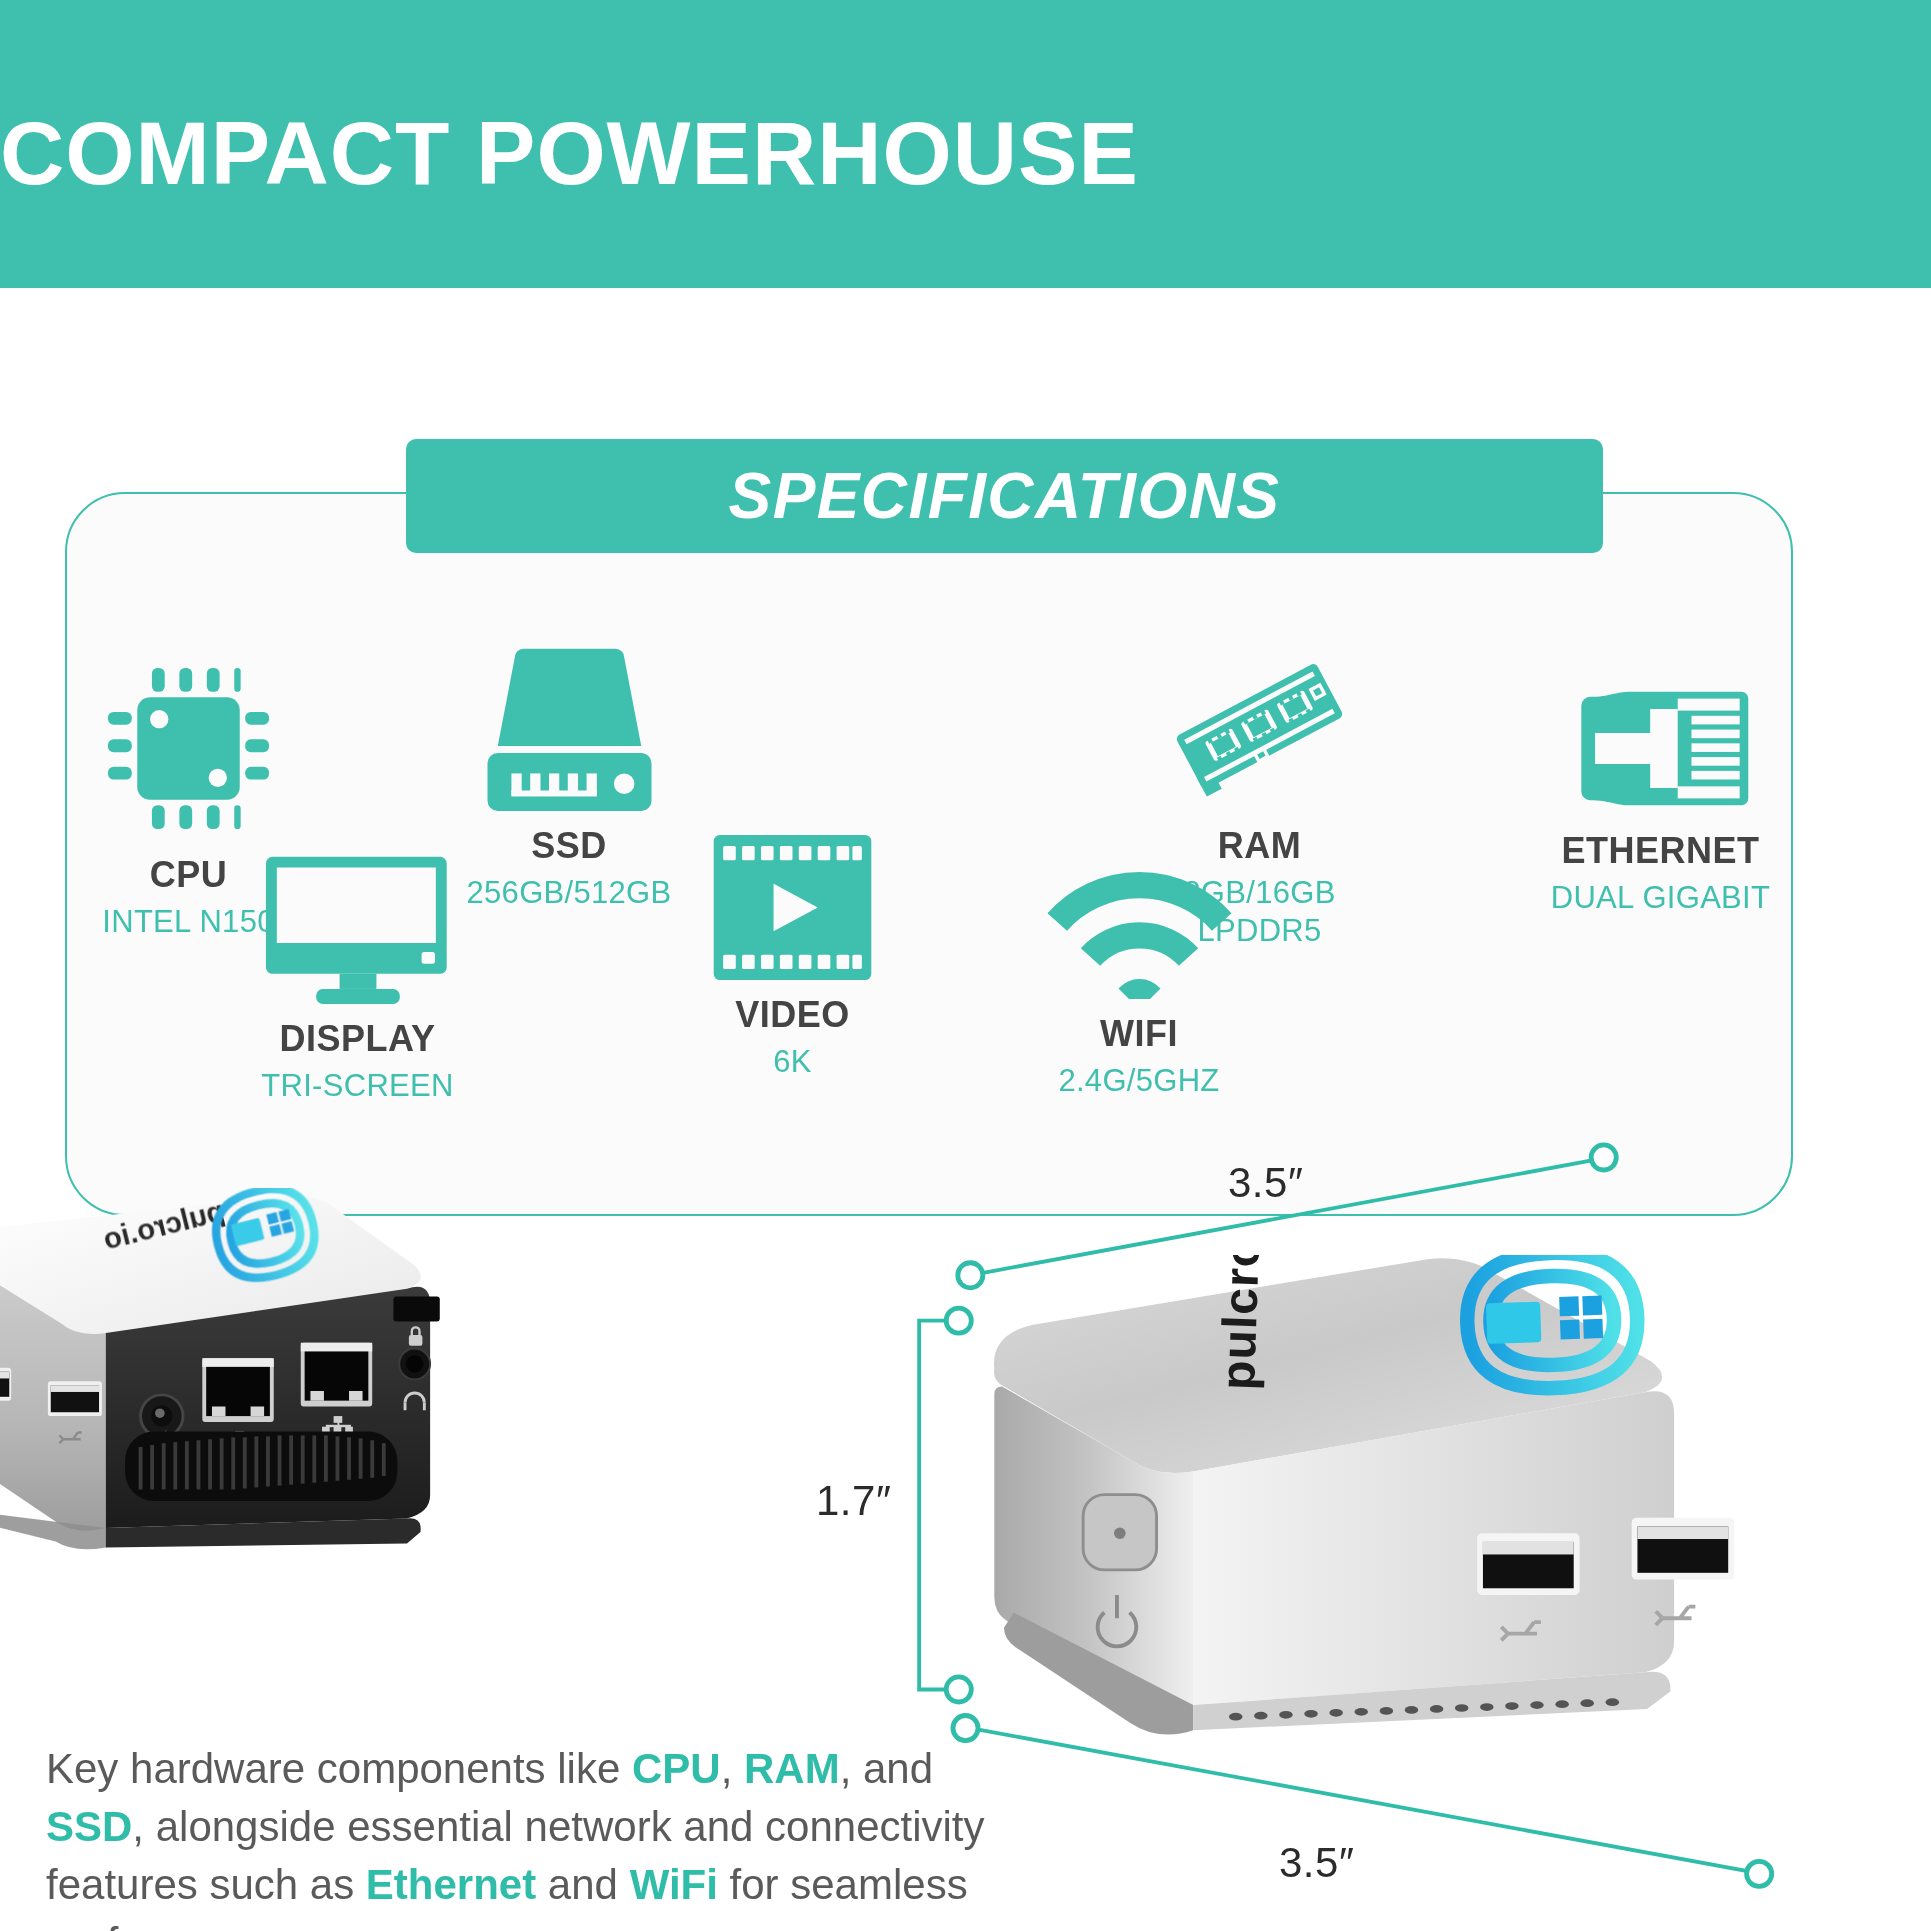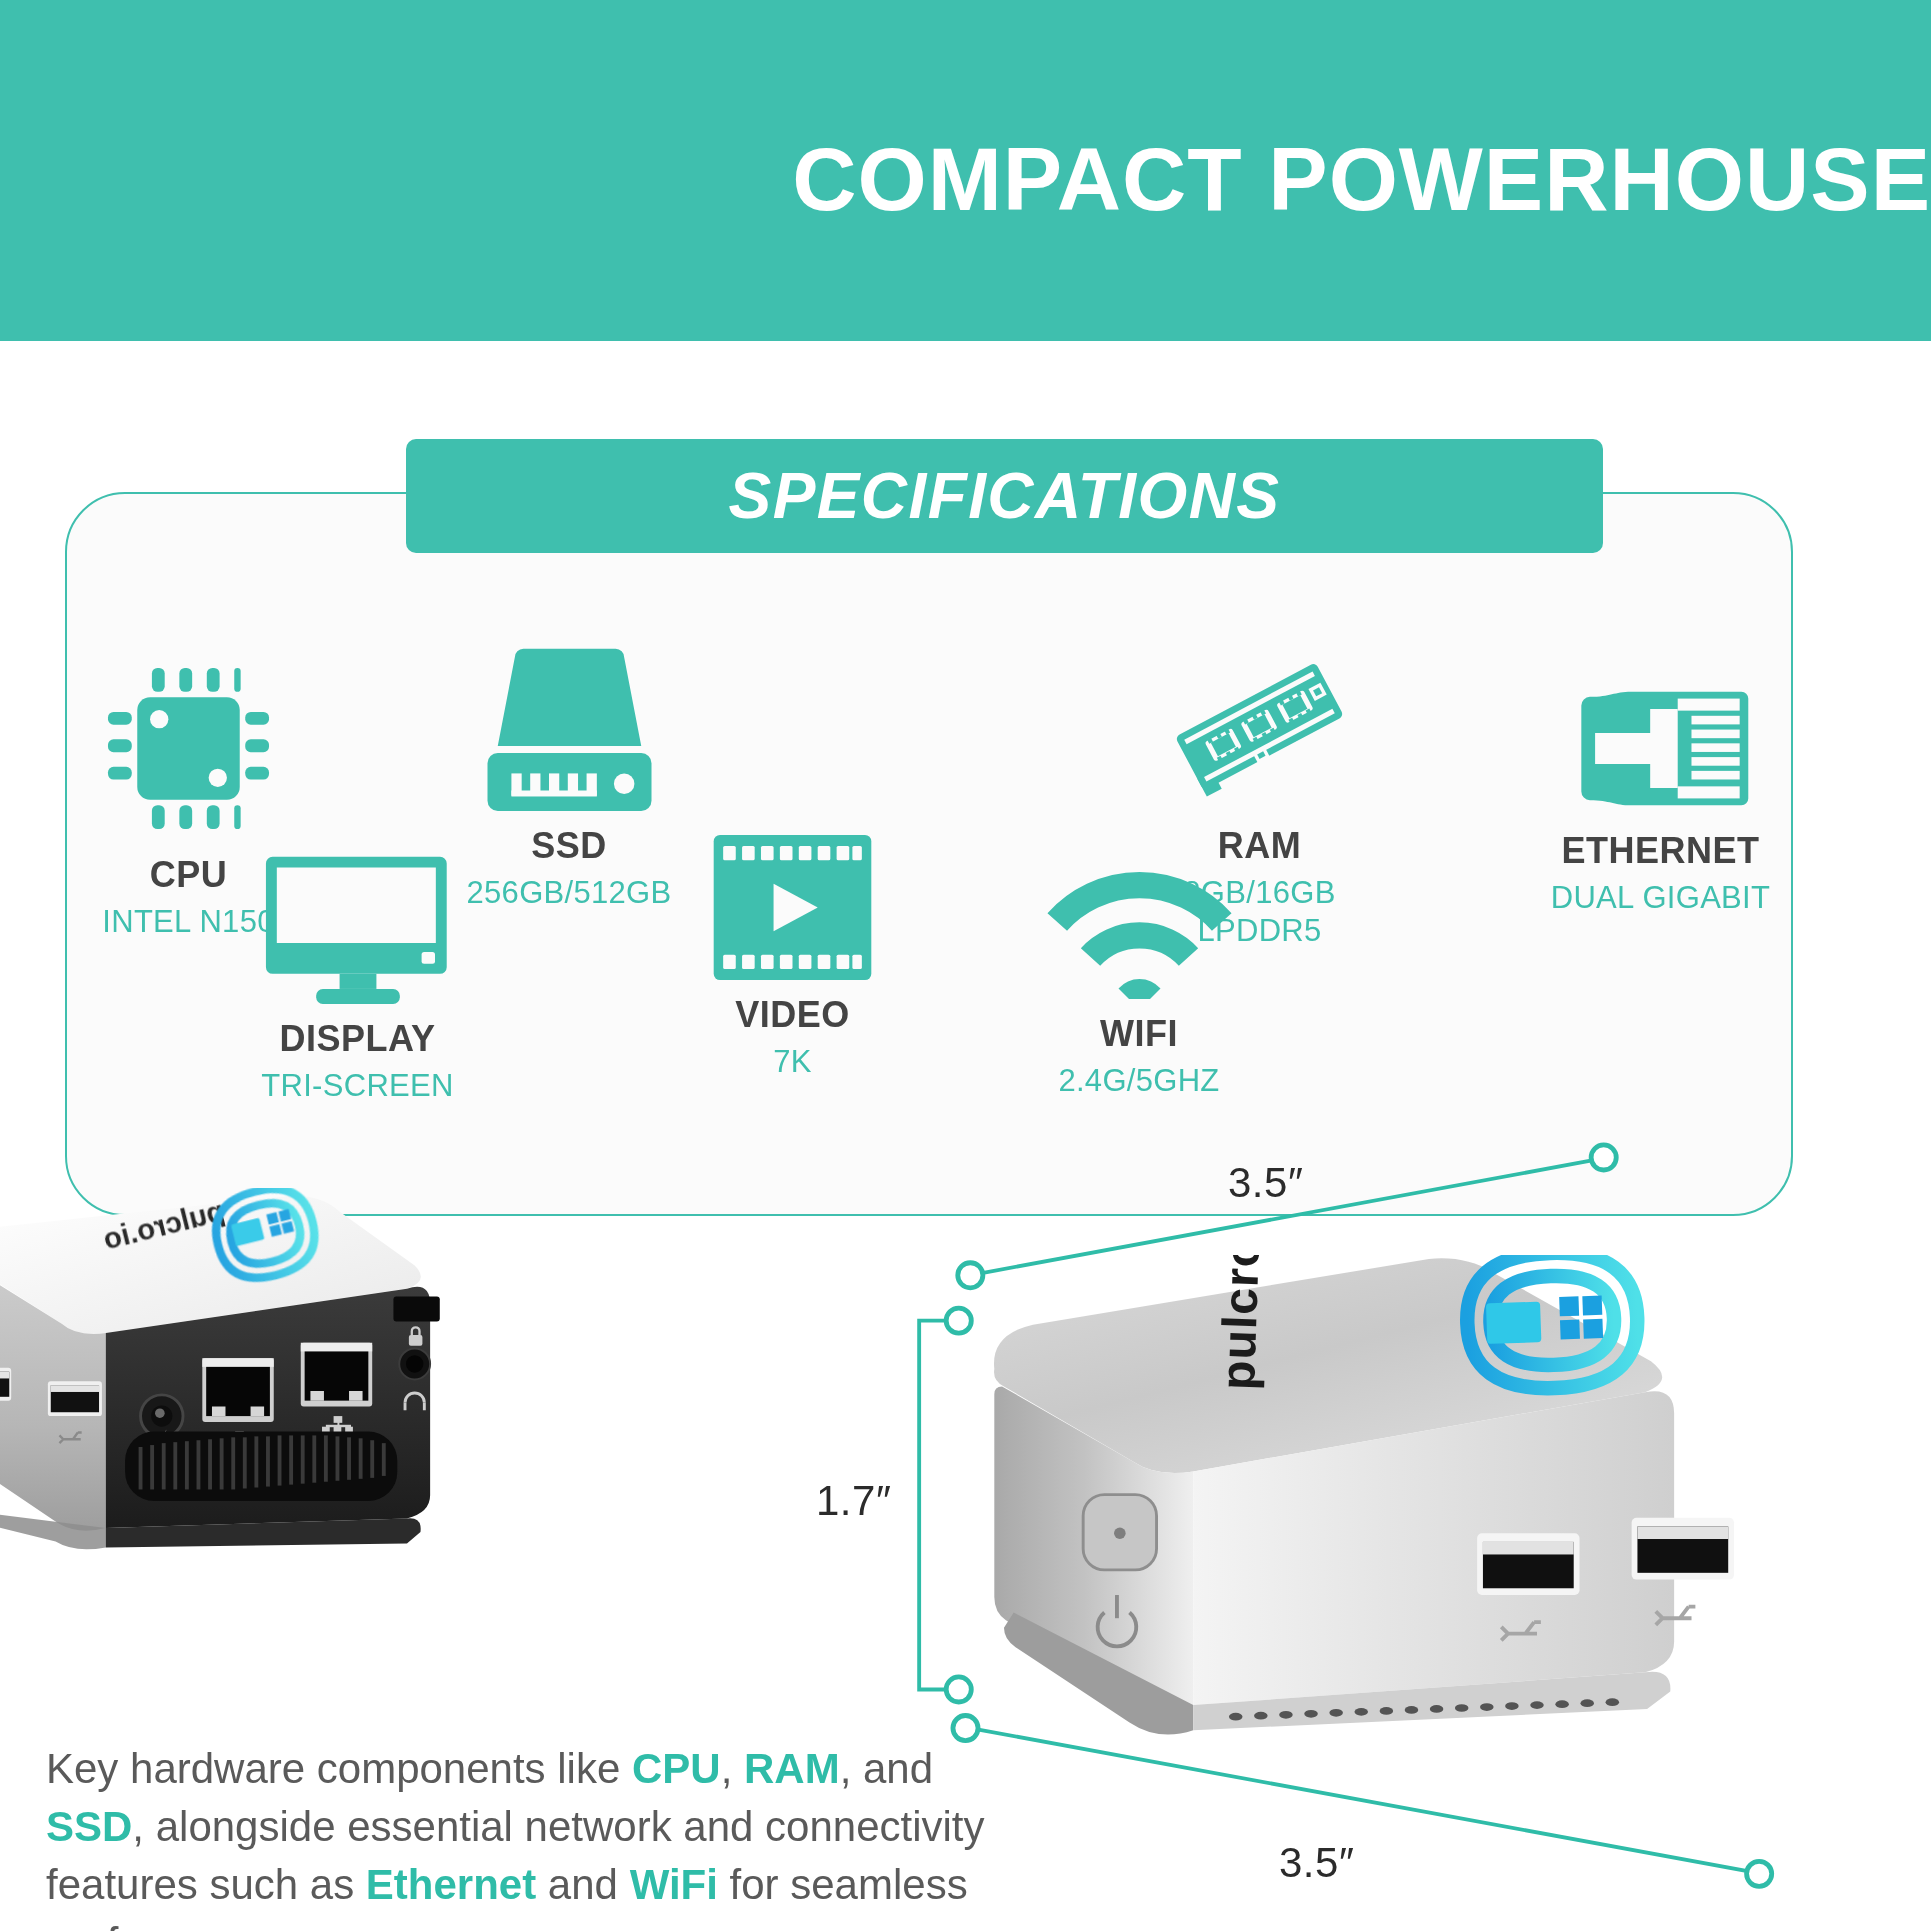--- a/index.html
+++ b/index.html
@@ -7,24 +7,24 @@
   html, body {
     width: 1931px; height: 1931px;
     background: #ffffff;
     font-family: "Liberation Sans", sans-serif;
     overflow: hidden;
   }
   .page { position: relative; width: 1931px; height: 1931px; background: #fff; }
 
   
   .banner {
-    position: absolute; left: 0; top: 0; width: 1931px; height: 341px;
+    position: absolute; left: 0; top: 0; width: 1931px; height: 288px;
     background: #3FBFAE;
     display: flex; flex-direction: column;
-    align-items: flex-end; justify-content: center;
+    align-items: flex-start; justify-content: center;
     padding-top: 19px;
   }
   .banner-line1 {
     color: #fff; font-weight: 700; font-size: 89px;
     letter-spacing: 1px; line-height: 1.05;
     white-space: nowrap;
   }
   .banner-line2 {
     color: #fff; font-weight: 400; font-size: 77px;
     letter-spacing: 1px; line-height: 1.12;
@@ -202,21 +202,21 @@
           <rect x="42" y="76" width="8" height="9" rx="1"></rect>
           <rect x="54" y="76" width="8" height="9" rx="1"></rect>
           <rect x="66" y="76" width="8" height="9" rx="1"></rect>
           <rect x="78" y="76" width="8" height="9" rx="1"></rect>
           <rect x="88" y="76" width="6" height="9" rx="1"></rect>
           <path d="M38 31 L66 46 L38 61 Z"></path>
         </g>
       </svg>
     </div>
     <div class="spec-title">VIDEO</div>
-    <div class="spec-sub">7K</div>
+    <div class="spec-sub">6K</div>
   </div>
 
   <div class="spec-item item-ram">
     <div class="spec-icon-wrap">
       <svg width="193" height="169" viewBox="0 0 110 100" aria-hidden="true">
         <g transform="rotate(-28 55 50)">
           <rect x="8" y="32" width="94" height="36" rx="3" fill="#3FBFAE"></rect>
           <rect x="8" y="60" width="10" height="12" fill="#3FBFAE"></rect>
           <rect x="12" y="36" width="86" height="3" fill="#FBFBFB"></rect>
           <rect x="12" y="61" width="86" height="3" fill="#FBFBFB"></rect>

